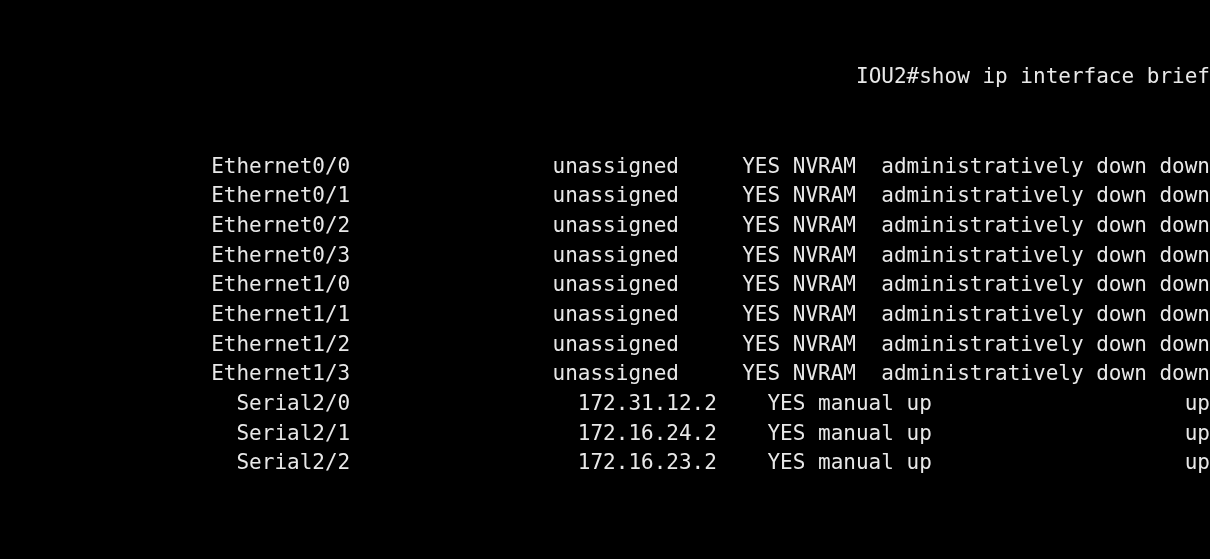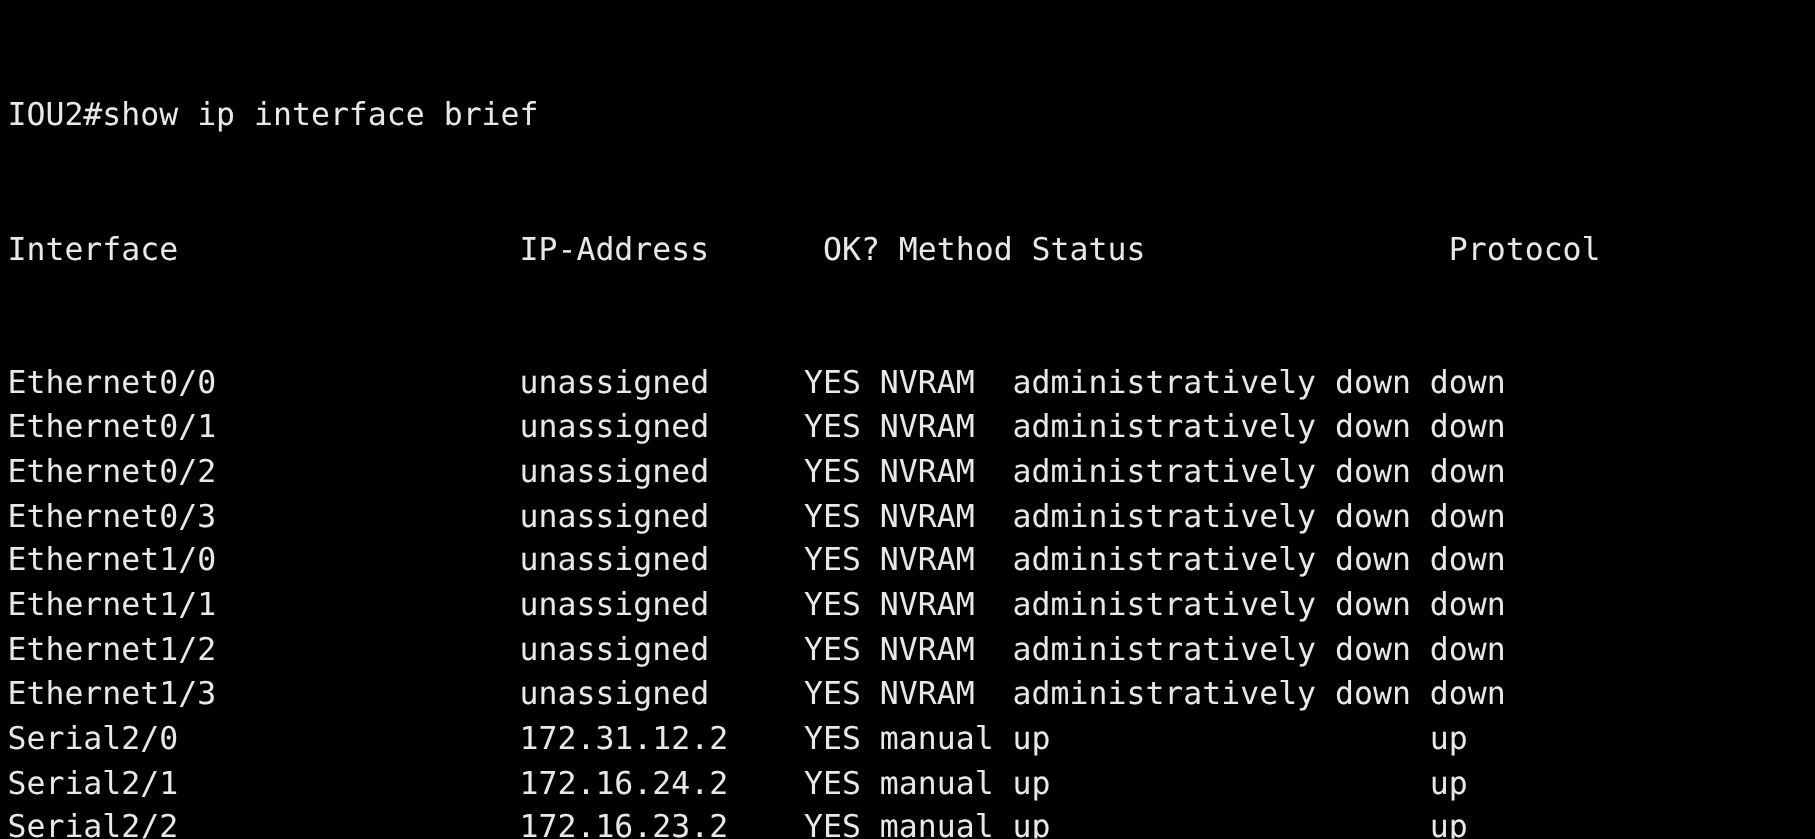--- a/index.html
+++ b/index.html
@@ -19,32 +19,32 @@
     height: 559px;
     background: #000000;
     color: #e8e8e8;
     font-family: "DejaVu Sans Mono", "Liberation Mono", monospace;
     font-size: 21px;
     line-height: 29.7px;
     padding: 3px 0 0 5px;
     box-sizing: border-box;
     letter-spacing: 0;
     white-space: pre;
+    text-align: right;
     -webkit-font-smoothing: none;
   }
   .term-line {
     display: block;
     height: 29.7px;
     white-space: pre;
     font-family: "DejaVu Sans Mono", "Liberation Mono", monospace;
     font-size: 21px;
     color: #e8e8e8;
   }
 </style>
 </head>
 <body>
 
 <div id="terminal">
   <div class="term-line">IOU2#show ip interface brief</div>
-  <div class="term-line">Interface                  IP-Address      OK? Method Status                Protocol</div>
   <div id="rows-container"><div class="term-line">Ethernet0/0                unassigned     YES NVRAM  administratively down down</div><div class="term-line">Ethernet0/1                unassigned     YES NVRAM  administratively down down</div><div class="term-line">Ethernet0/2                unassigned     YES NVRAM  administratively down down</div><div class="term-line">Ethernet0/3                unassigned     YES NVRAM  administratively down down</div><div class="term-line">Ethernet1/0                unassigned     YES NVRAM  administratively down down</div><div class="term-line">Ethernet1/1                unassigned     YES NVRAM  administratively down down</div><div class="term-line">Ethernet1/2                unassigned     YES NVRAM  administratively down down</div><div class="term-line">Ethernet1/3                unassigned     YES NVRAM  administratively down down</div><div class="term-line">Serial2/0                  172.31.12.2    YES manual up                    up</div><div class="term-line">Serial2/1                  172.16.24.2    YES manual up                    up</div><div class="term-line">Serial2/2                  172.16.23.2    YES manual up                    up</div></div>
   
 </div>
 
 </body></html>

